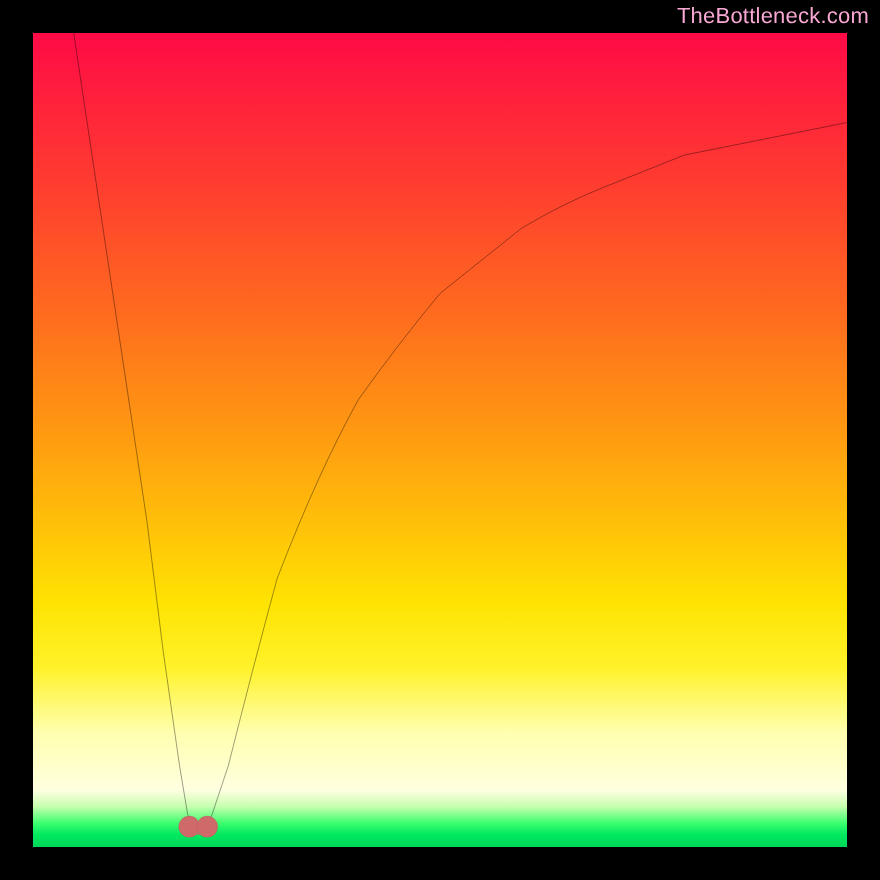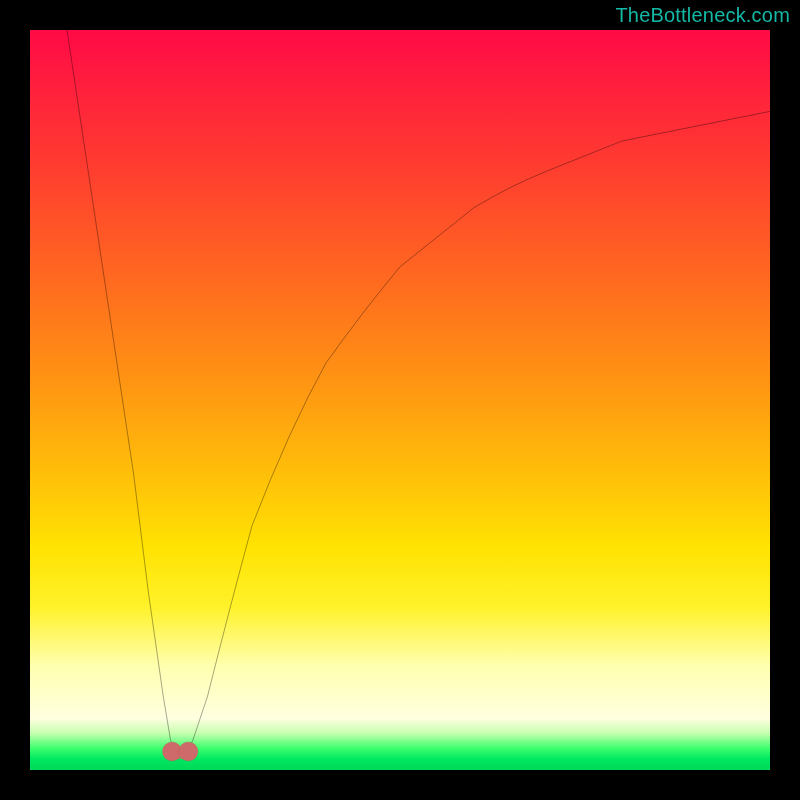--- a/index.html
+++ b/index.html
@@ -49,21 +49,21 @@
       );
   }
   .curve-svg {
     position: absolute;
     inset: 0;
   }
   .watermark {
     position: absolute;
     top: 4px;
     right: 10px;
-    color: #14b8a6;
+    color: #f9a8d4;
     font-size: 20px;
     letter-spacing: 0.2px;
     font-weight: 400;
   }
 </style>
 </head>
 <body>
 
 <div class="frame">
 

